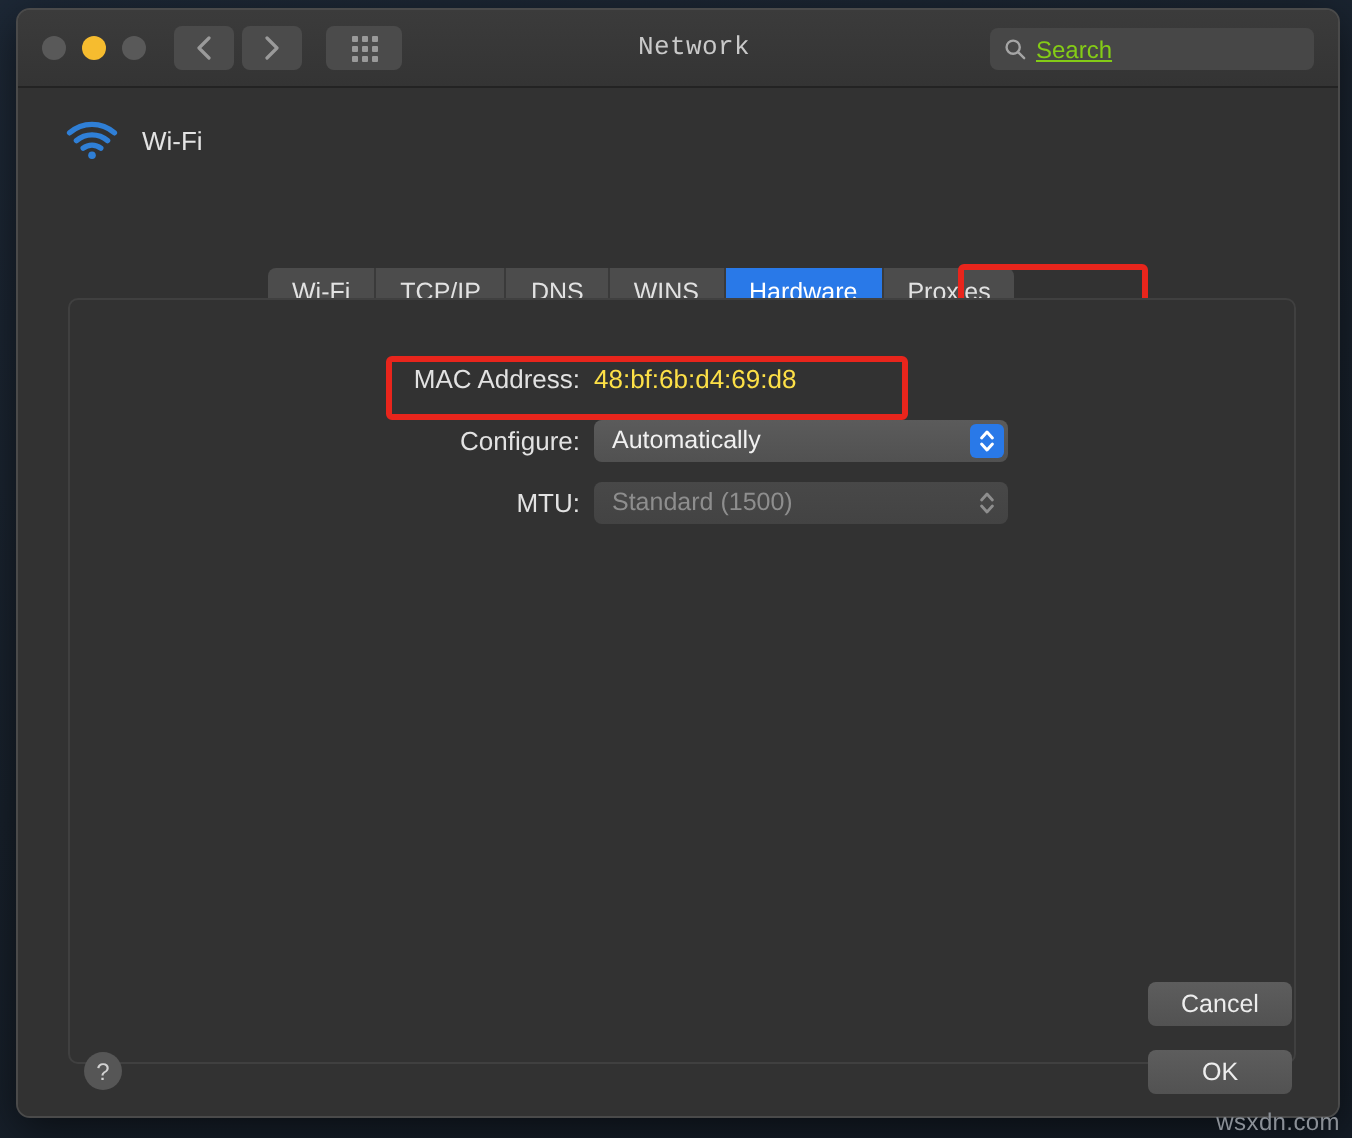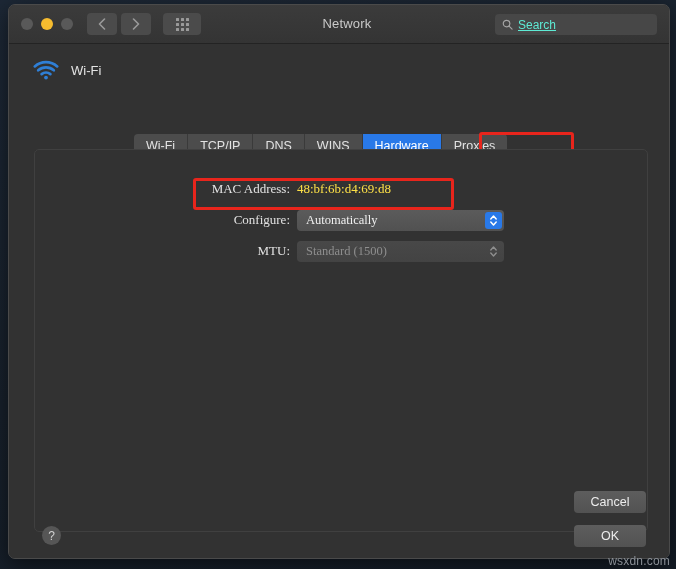--- a/index.html
+++ b/index.html
@@ -99,39 +99,40 @@
     border-radius: .5px;
   }
 
   .wintitle {
     position: absolute;
     left: 16px; right: 0; top: 11px;
     text-align: center;
     font-size: 13px;
     color: #c9c9c9;
     letter-spacing: .2px;
+    font-family: Liberation Mono, monospace;
   }
 
   .searchbox {
     position: absolute;
     right: 12px;
     top: 9px;
     width: 162px;
     height: 21px;
     background: #474747;
     border-radius: 4px;
     display: flex;
     align-items: center;
     padding: 0 7px;
     box-sizing: border-box;
   }
   .searchbox svg { flex: 0 0 auto; margin-right: 5px; }
   .searchtext {
     font-size: 12px;
-    color: #5eead4;
+    color: #84cc16;
     text-decoration: underline;
   }
 
   
   .content {
     position: relative;
     height: 514px;
     background: #323232;
   }
 
@@ -209,21 +210,20 @@
     border-radius: 5px;
     background: #323232;
   }
 
   
   .form {
     position: absolute;
     left: 0;
     top: 132px;
     width: 660px;
-    font-family: Liberation Serif, serif;
   }
   .row {
     display: flex;
     align-items: center;
     height: 26px;
     margin-bottom: 5px;
   }
   .row .rlabel {
     width: 288px;
     text-align: right;

